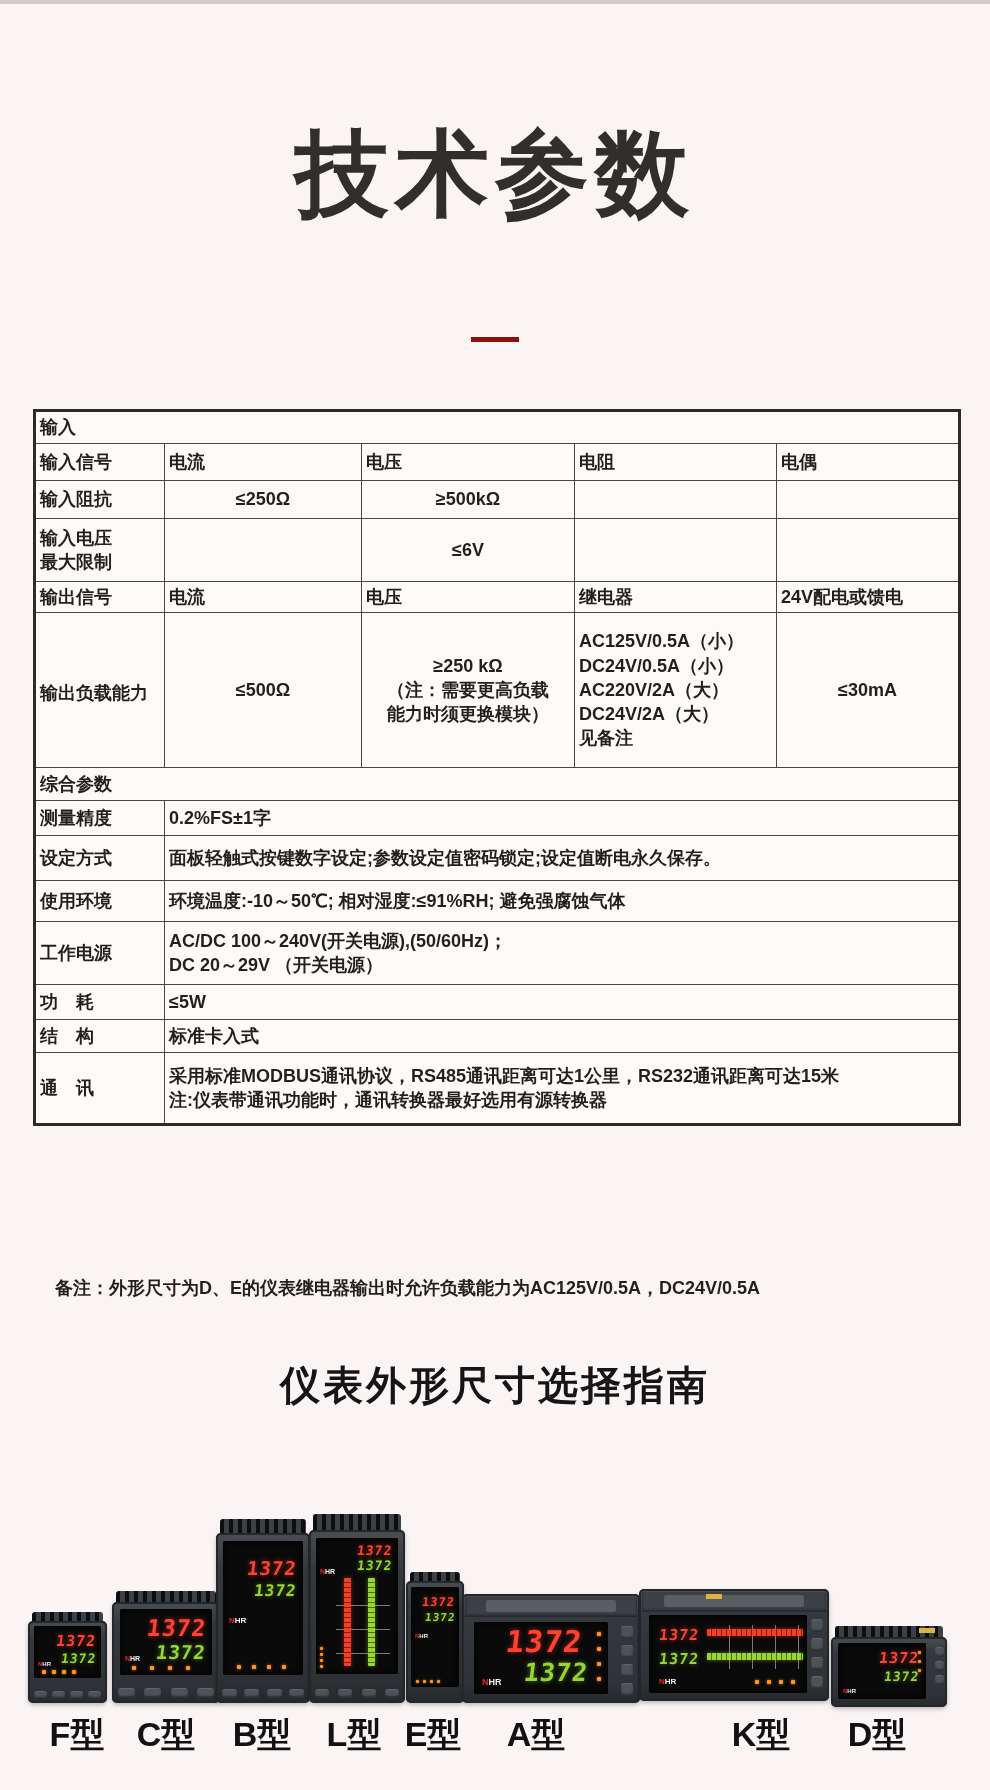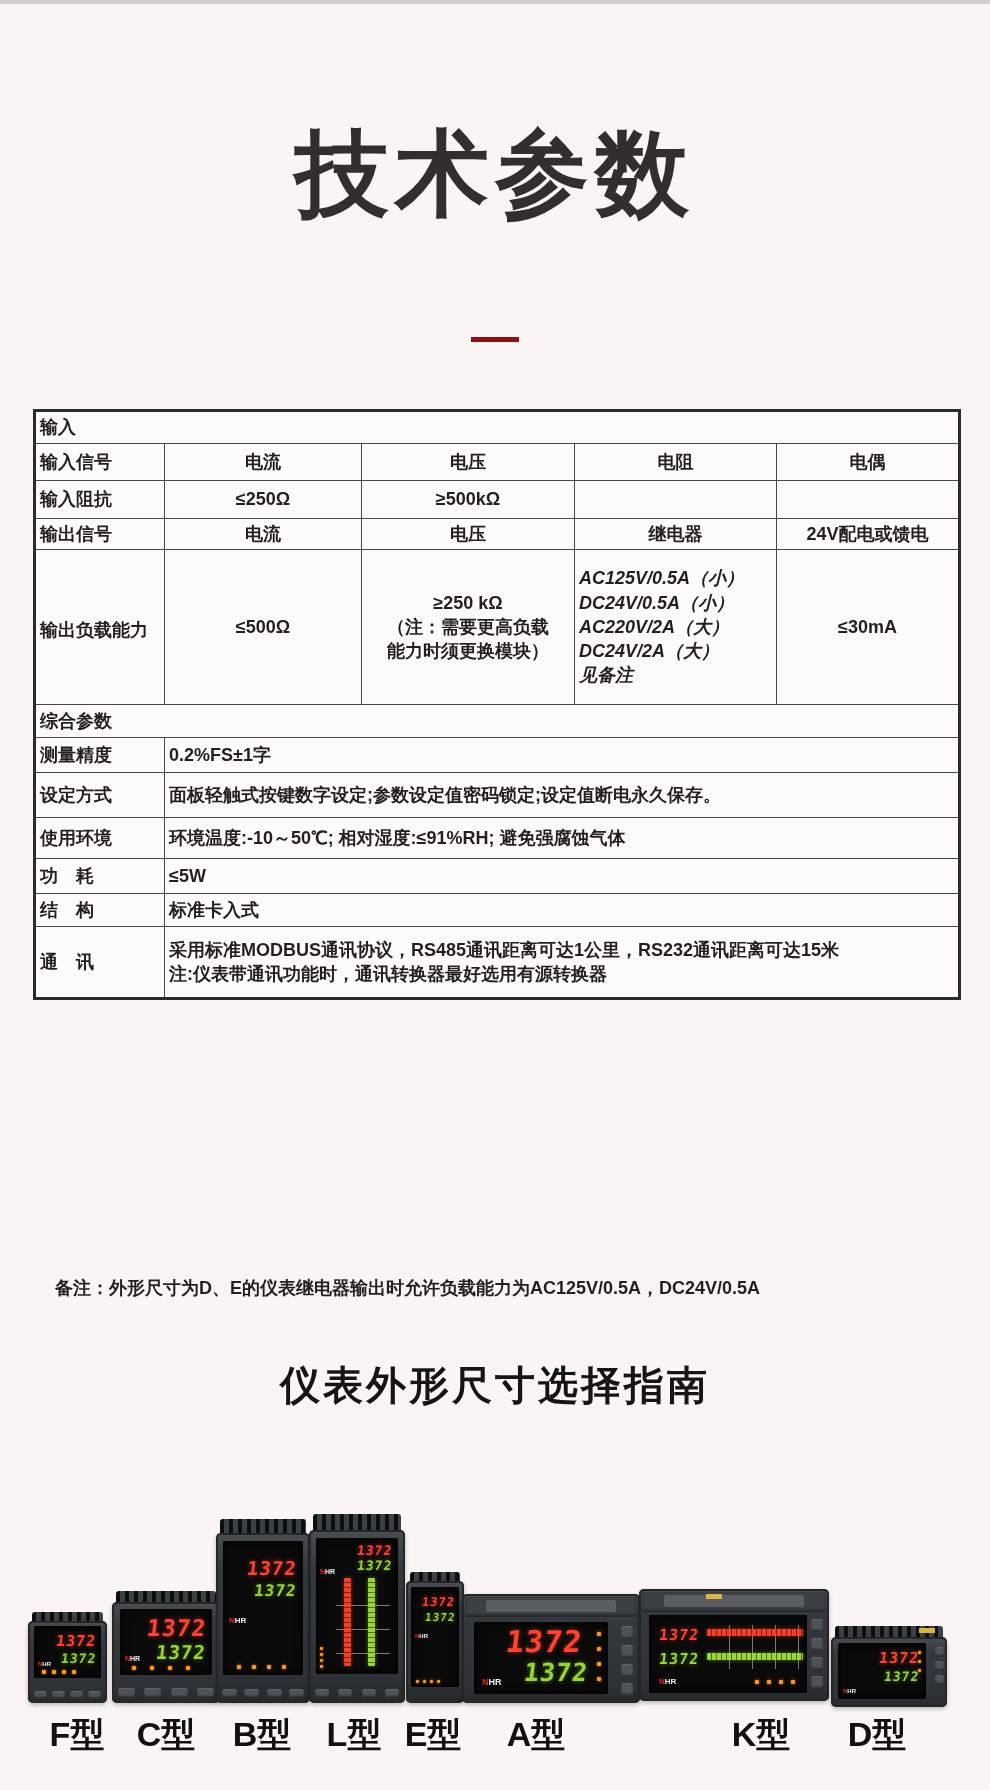--- a/index.html
+++ b/index.html
@@ -25,25 +25,25 @@
   }
   table.spec td{
     border:1px solid #4b4643;
     font-size:18px;line-height:1.35;
     padding:2px 4px;vertical-align:middle;
     white-space:pre-line;overflow:hidden;
   }
   table.spec{border:3px solid #2d2a28;}
   td.sec{font-size:20px;padding-left:22px;border-top-width:2px;border-bottom-width:2px;}
   td.lbl{font-size:19px;padding-left:14px;}
-  td.hdr{font-size:19px;text-align:center;}
+  td.hdr{font-size:19px;text-align:left;}
   td.cen{text-align:center;}
   td.vt{vertical-align:top;padding-top:6px;}
   td.mv{font-size:17px;padding-left:8px;}
-  td.relay{font-size:17px;line-height:30px;padding-left:16px;padding-top:4px;font-style:italic;}
+  td.relay{font-size:17px;line-height:30px;padding-left:16px;padding-top:4px;}
   td.vol8{font-size:17px;line-height:29px;padding-top:4px;}
 
   .note{
     position:absolute;left:55px;top:1276px;width:900px;
     font-size:18px;font-weight:bold;color:#241f1e;
   }
   .guide-title{
     position:absolute;left:0;top:1358px;width:990px;text-align:center;
     font-size:40px;font-weight:bold;letter-spacing:3px;color:#161414;
   }
@@ -180,20 +180,28 @@
     <td class="hdr">电阻</td>
     <td class="hdr">电偶</td>
   </tr>
   <tr style="height:38px">
     <td class="lbl">输入阻抗</td>
     <td class="cen">≤250Ω</td>
     <td class="cen">≥500kΩ</td>
     <td></td>
     <td></td>
   </tr>
+  <tr style="height:63px">
+    <td class="lbl">输入电压
+最大限制</td>
+    <td></td>
+    <td class="cen vt">≤6V</td>
+    <td></td>
+    <td></td>
+  </tr>
   <tr style="height:31px">
     <td class="lbl">输出信号</td>
     <td class="hdr">电流</td>
     <td class="hdr">电压</td>
     <td class="hdr">继电器</td>
     <td class="hdr">24V配电或馈电</td>
   </tr>
   <tr style="height:155px">
     <td class="lbl vt" style="padding-top:8px">输出负载能力</td>
     <td class="cen vt">≤500Ω</td>
@@ -215,20 +223,25 @@
     <td class="mv" colspan="4">0.2%FS±1字</td>
   </tr>
   <tr style="height:45px">
     <td class="lbl">设定方式</td>
     <td class="mv" colspan="4">面板轻触式按键数字设定;参数设定值密码锁定;设定值断电永久保存。</td>
   </tr>
   <tr style="height:41px">
     <td class="lbl">使用环境</td>
     <td class="mv" colspan="4">环境温度:-10～50℃; 相对湿度:≤91%RH;  避免强腐蚀气体</td>
   </tr>
+  <tr style="height:63px">
+    <td class="lbl">工作电源</td>
+    <td class="mv" colspan="4">AC/DC 100～240V(开关电源),(50/60Hz)；
+DC 20～29V （开关电源）</td>
+  </tr>
   <tr style="height:35px">
     <td class="lbl">功　耗</td>
     <td class="mv" colspan="4">≤5W</td>
   </tr>
   <tr style="height:33px">
     <td class="lbl">结　构</td>
     <td class="mv" colspan="4">标准卡入式</td>
   </tr>
   <tr style="height:72px">
     <td class="lbl">通　讯</td>

